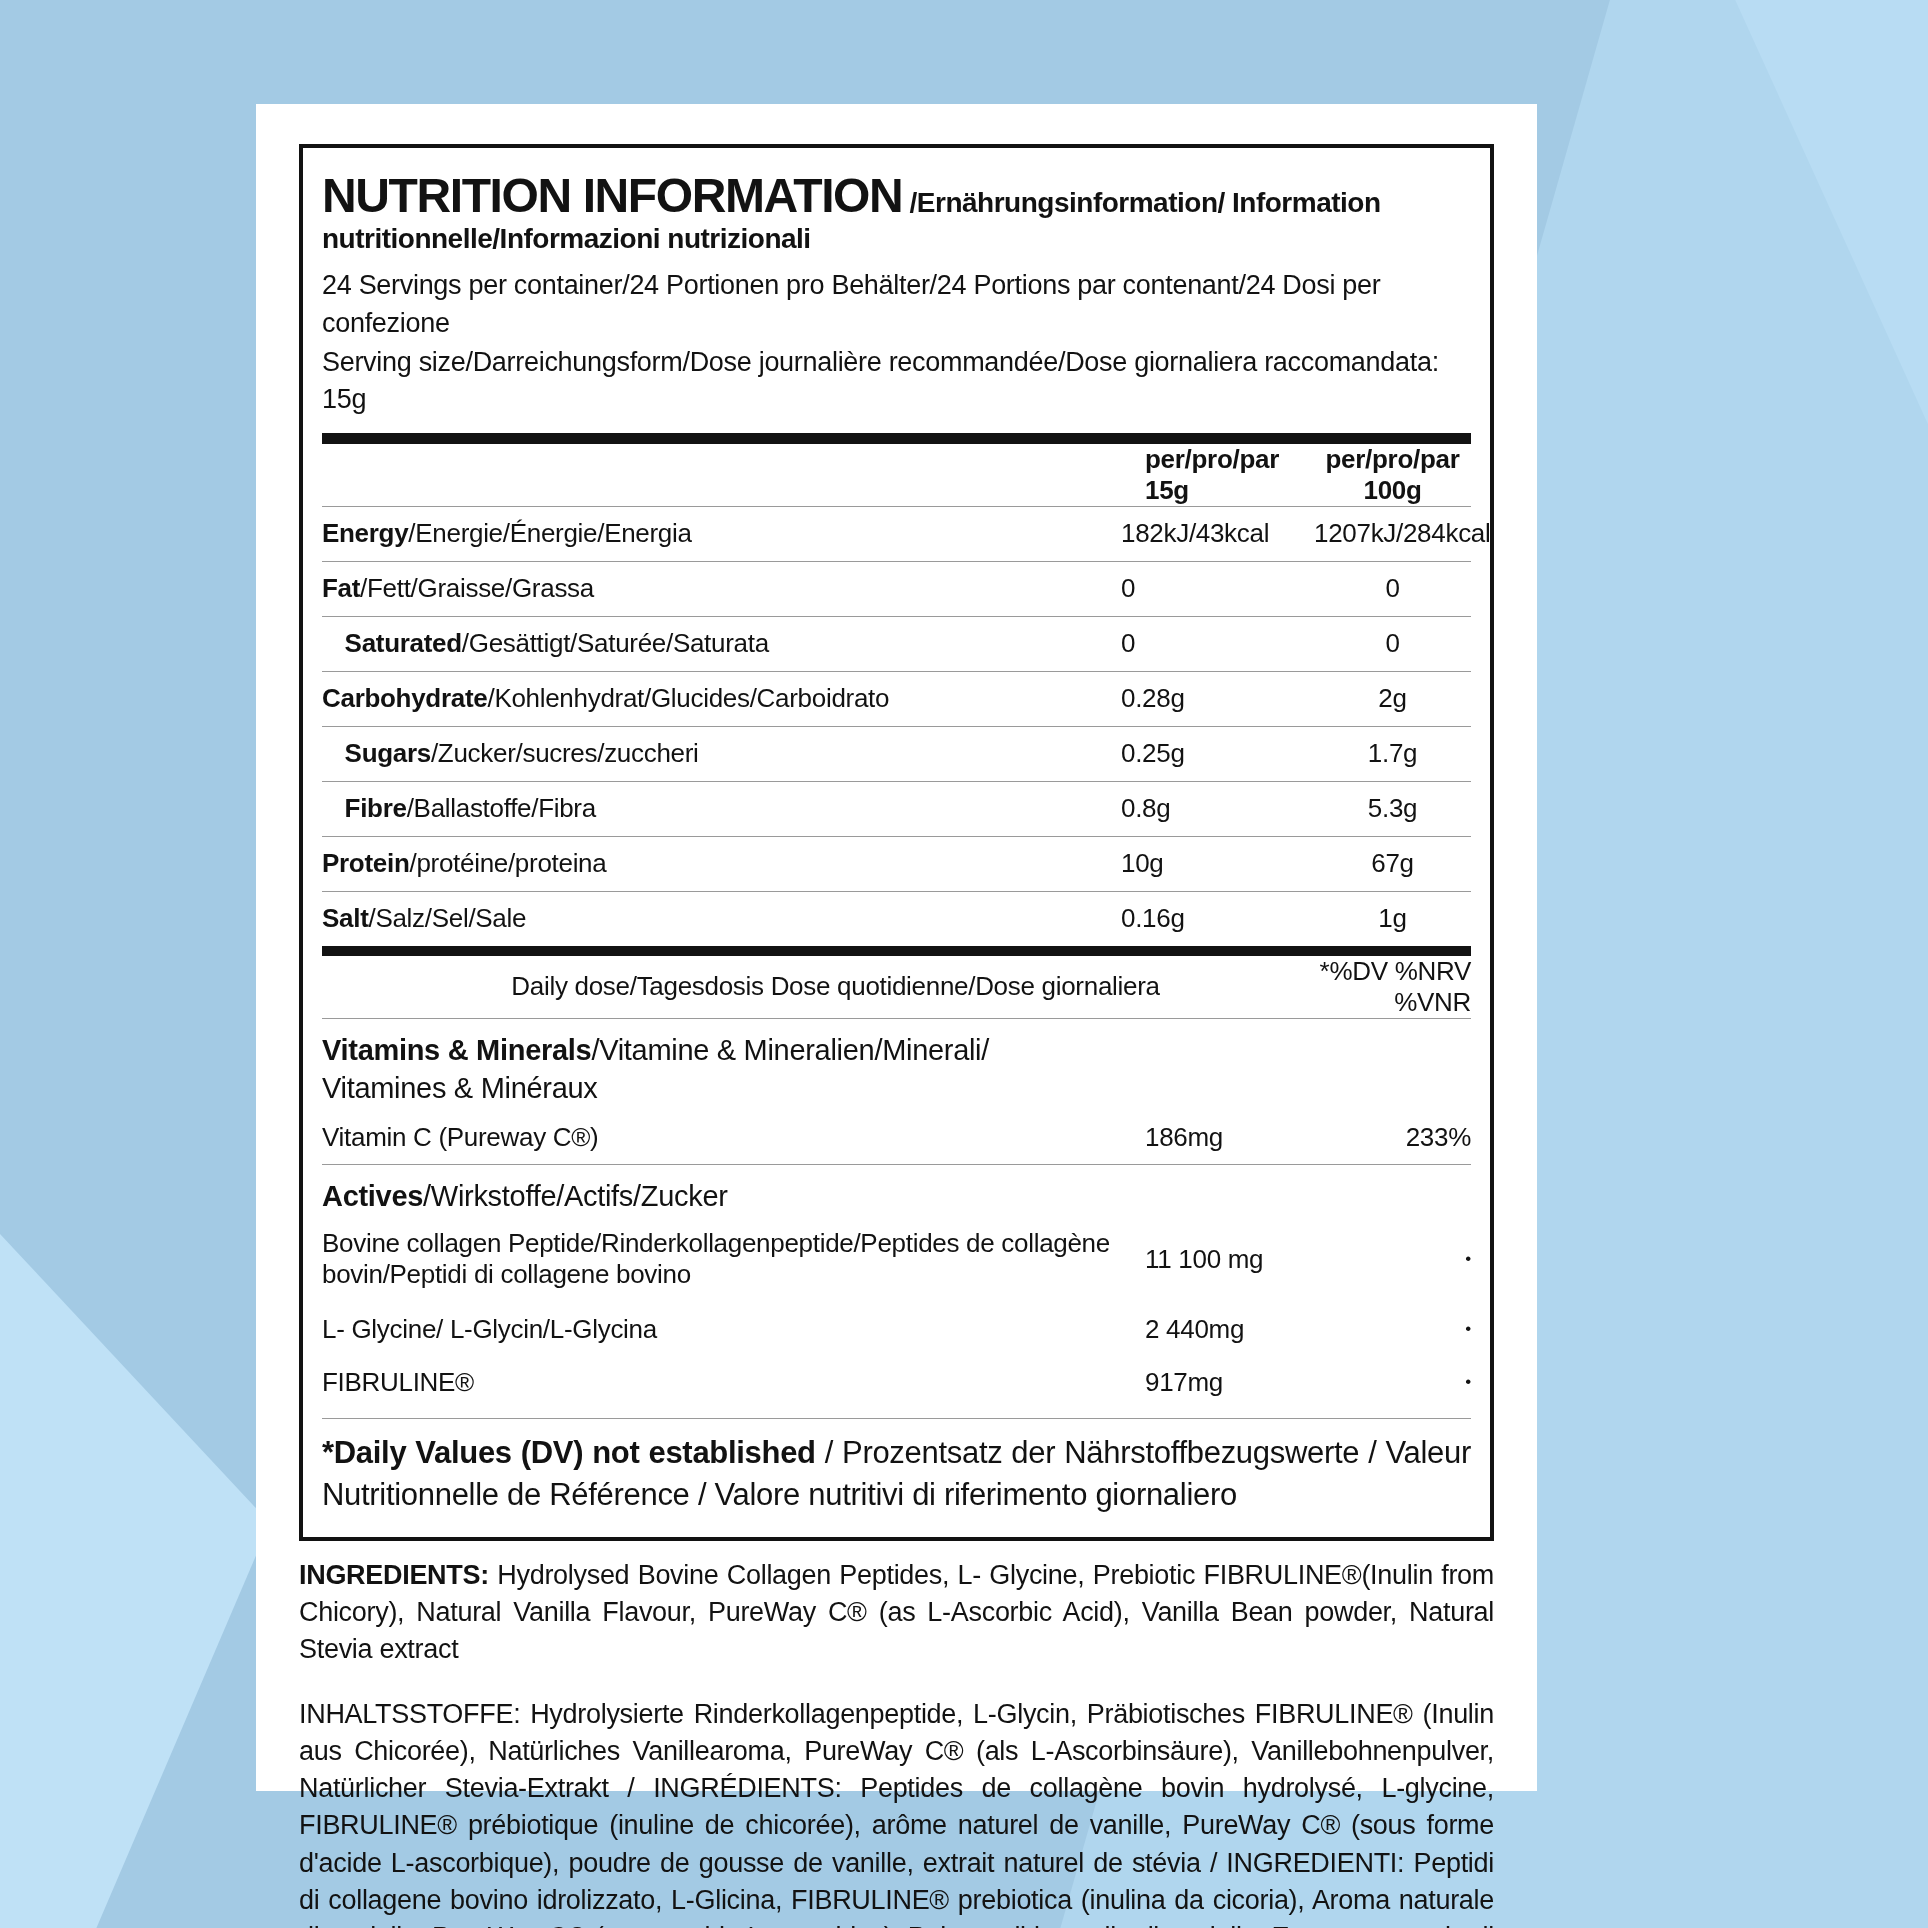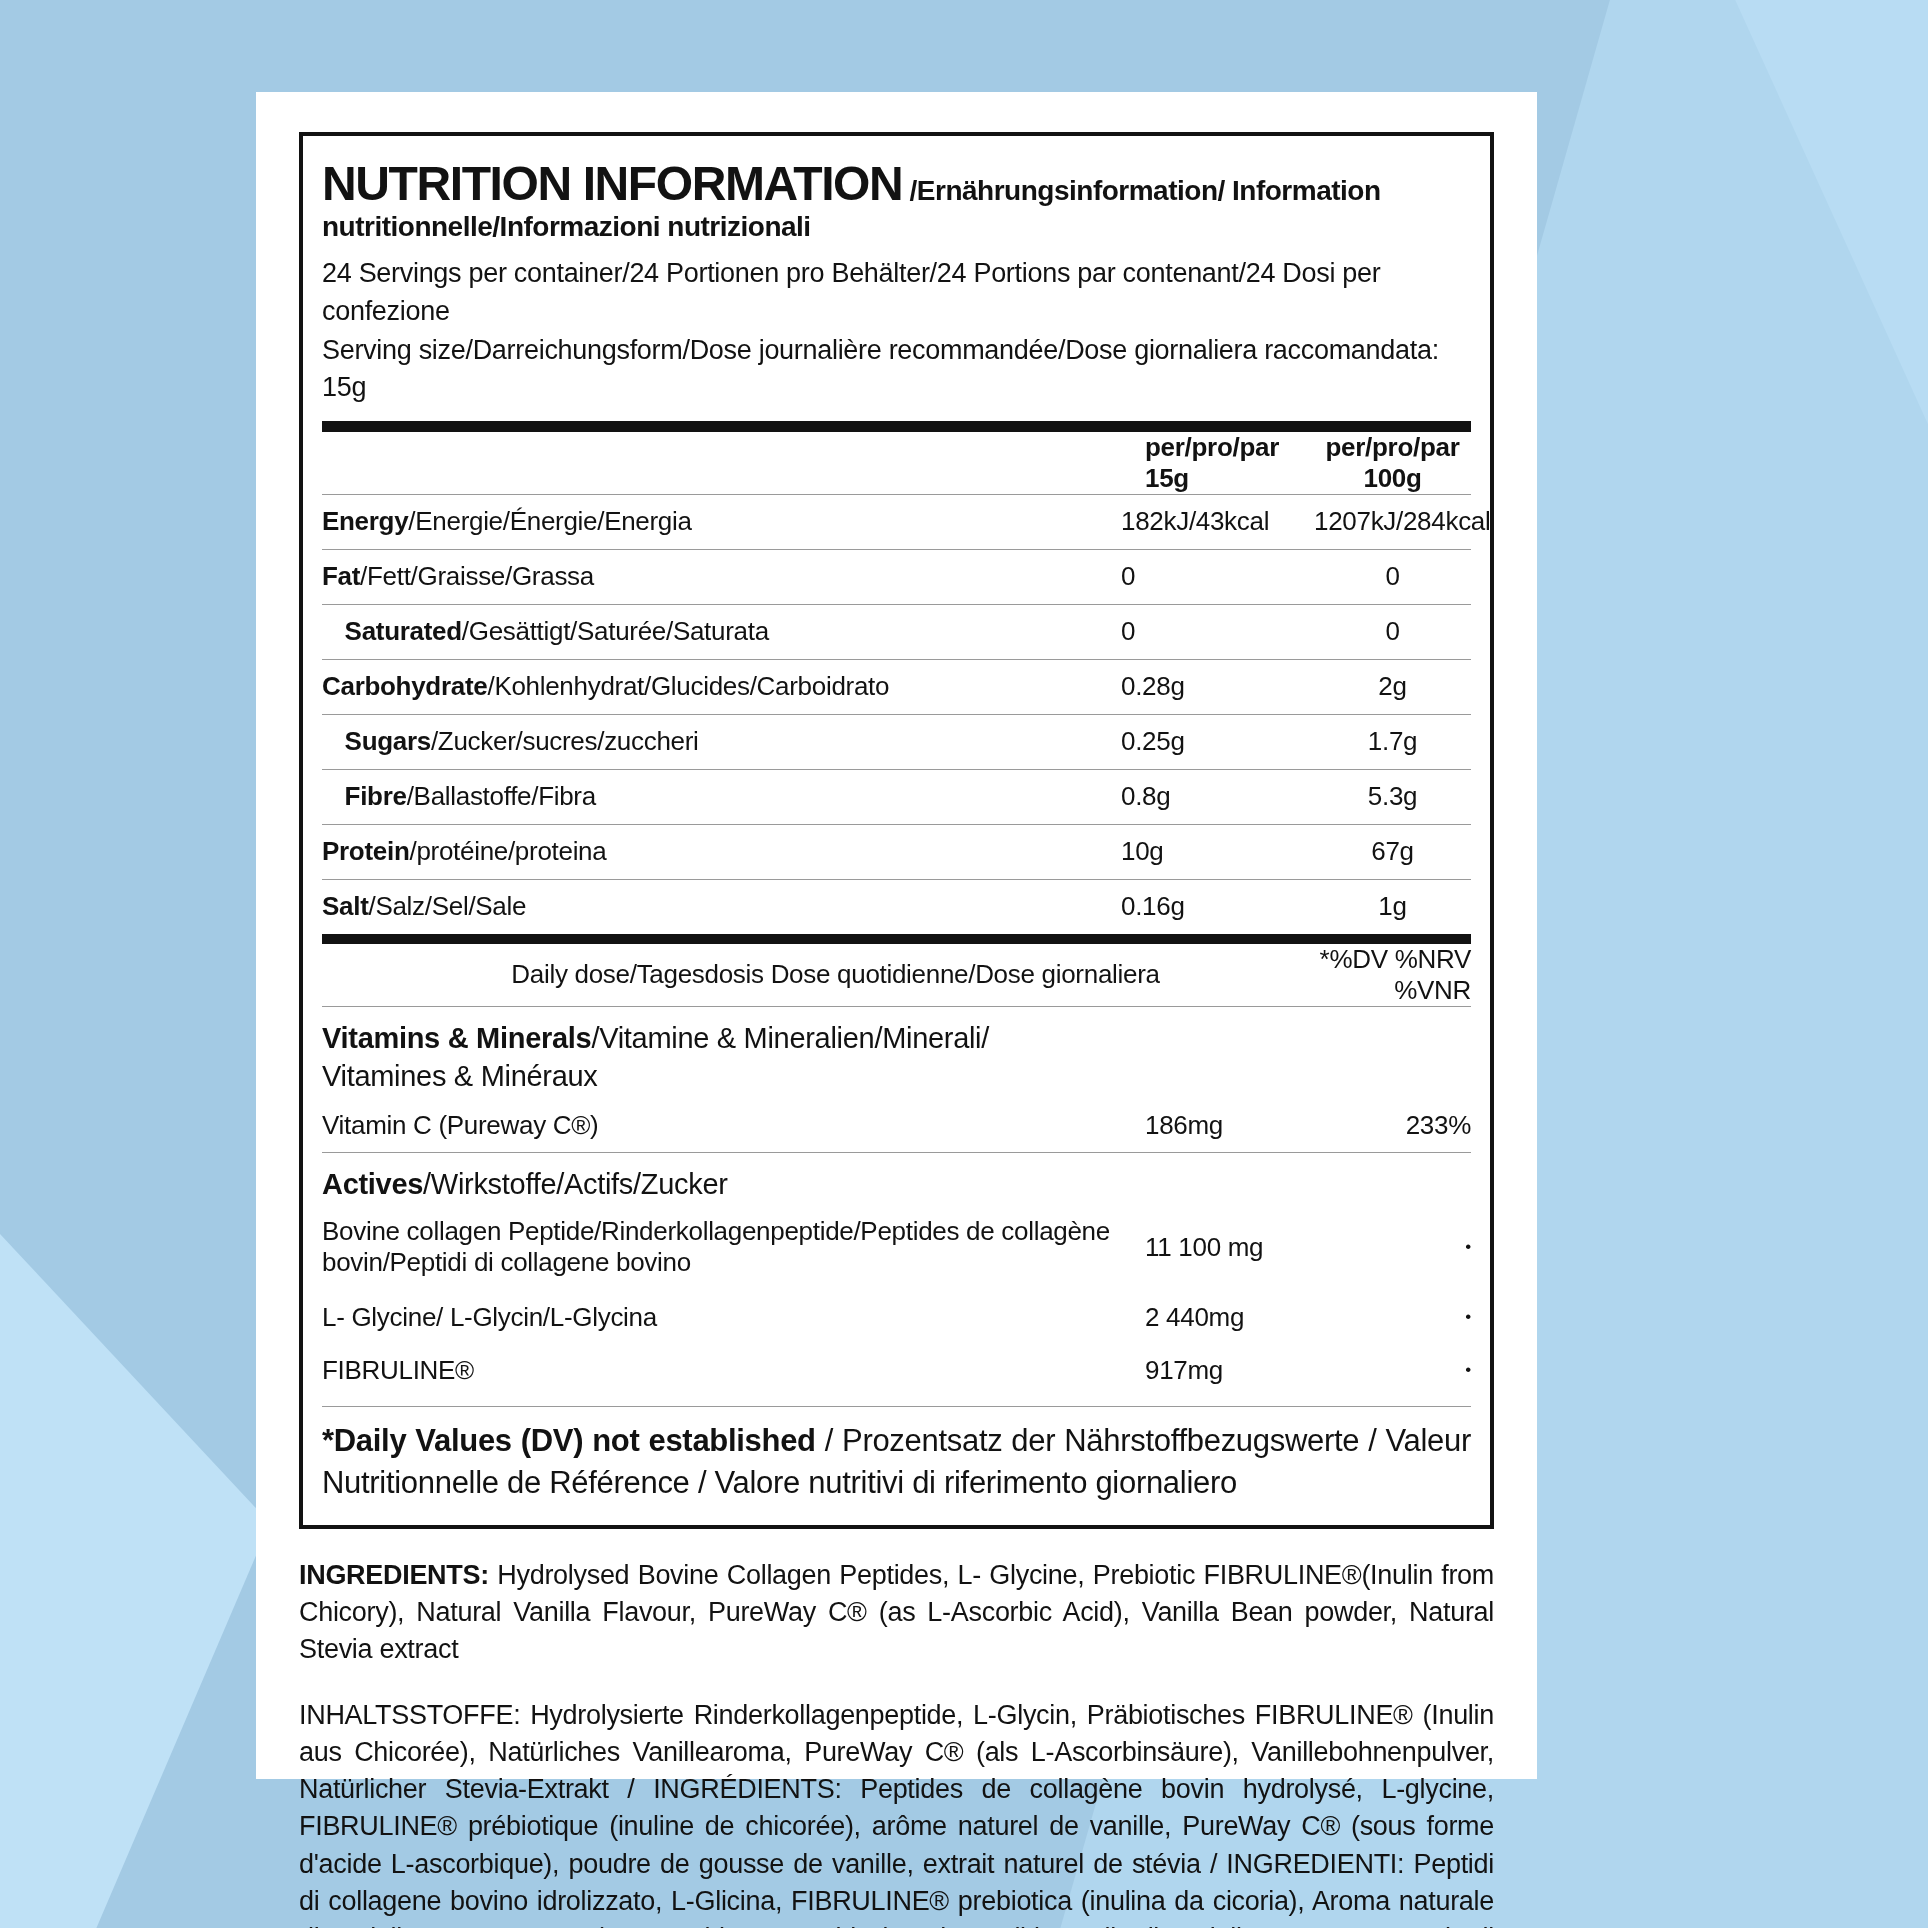--- a/index.html
+++ b/index.html
@@ -15,21 +15,21 @@
   }
   .bg-corner-light{
     position:absolute;inset:0;background:#bfe1f6;
     clip-path:polygon(0 64%, 14% 79%, 5% 100%, 0 100%);
   }
   .bg-corner-light2{
     position:absolute;inset:0;background:#b8dcf3;
     clip-path:polygon(90% 0, 100% 0, 100% 22%);
   }
   .card{
-    position:absolute;left:256px;top:92px;width:1281px;height:1687px;
+    position:absolute;left:256px;top:104px;width:1281px;height:1687px;
     background:#ffffff;box-sizing:border-box;padding:40px 43px 28px 43px;
   }
   .box{
     border:4.7px solid #121212;box-sizing:border-box;
     padding:22.6px 19px 21px 19px;
   }
   .title{font-size:48px;font-weight:700;letter-spacing:-1.4px;line-height:1.06;}
   .title-suffix{font-size:28px;font-weight:700;letter-spacing:-0.5px;line-height:1.3;}
   .hdr{margin-bottom:9.4px;}
   .lead{margin:1.9px 0 0 0;font-size:27px;line-height:1.38;}
@@ -47,21 +47,21 @@
   .daily{grid-template-columns:1fr 235px;min-height:53px;border-bottom:1.9px solid #9a9a9a;font-weight:400;}
   .daily .center{text-align:center;padding-left:113px;}
   .sec-heading{font-size:29px;line-height:1.3;margin-top:13px;}
   .sec-heading b{font-weight:700;}
   .vitrow{min-height:53px;border-bottom:1.9px solid #9a9a9a;margin-top:3.8px;}
   .actrow{min-height:53px;}
   .actrow.two-line{min-height:87px;}
   .actrow .marker{font-size:17px;}
   .footnote{border-top:1.9px solid #9a9a9a;margin-top:9.4px;padding-top:13px;font-size:31px;line-height:1.35;text-align:justify;}
   .footnote b{font-weight:700;}
-  .para{margin-top:28px;font-size:27px;line-height:1.38;text-align:justify;}
+  .para{margin-top:16px;font-size:27px;line-height:1.38;text-align:justify;}
   .para b{font-weight:700;}
 </style>
 </head>
 <body>
 
 <div class="stage">
   <div class="bg-band-dark"></div>
   <div class="bg-corner-light"></div>
   <div class="bg-corner-light2"></div>
 

